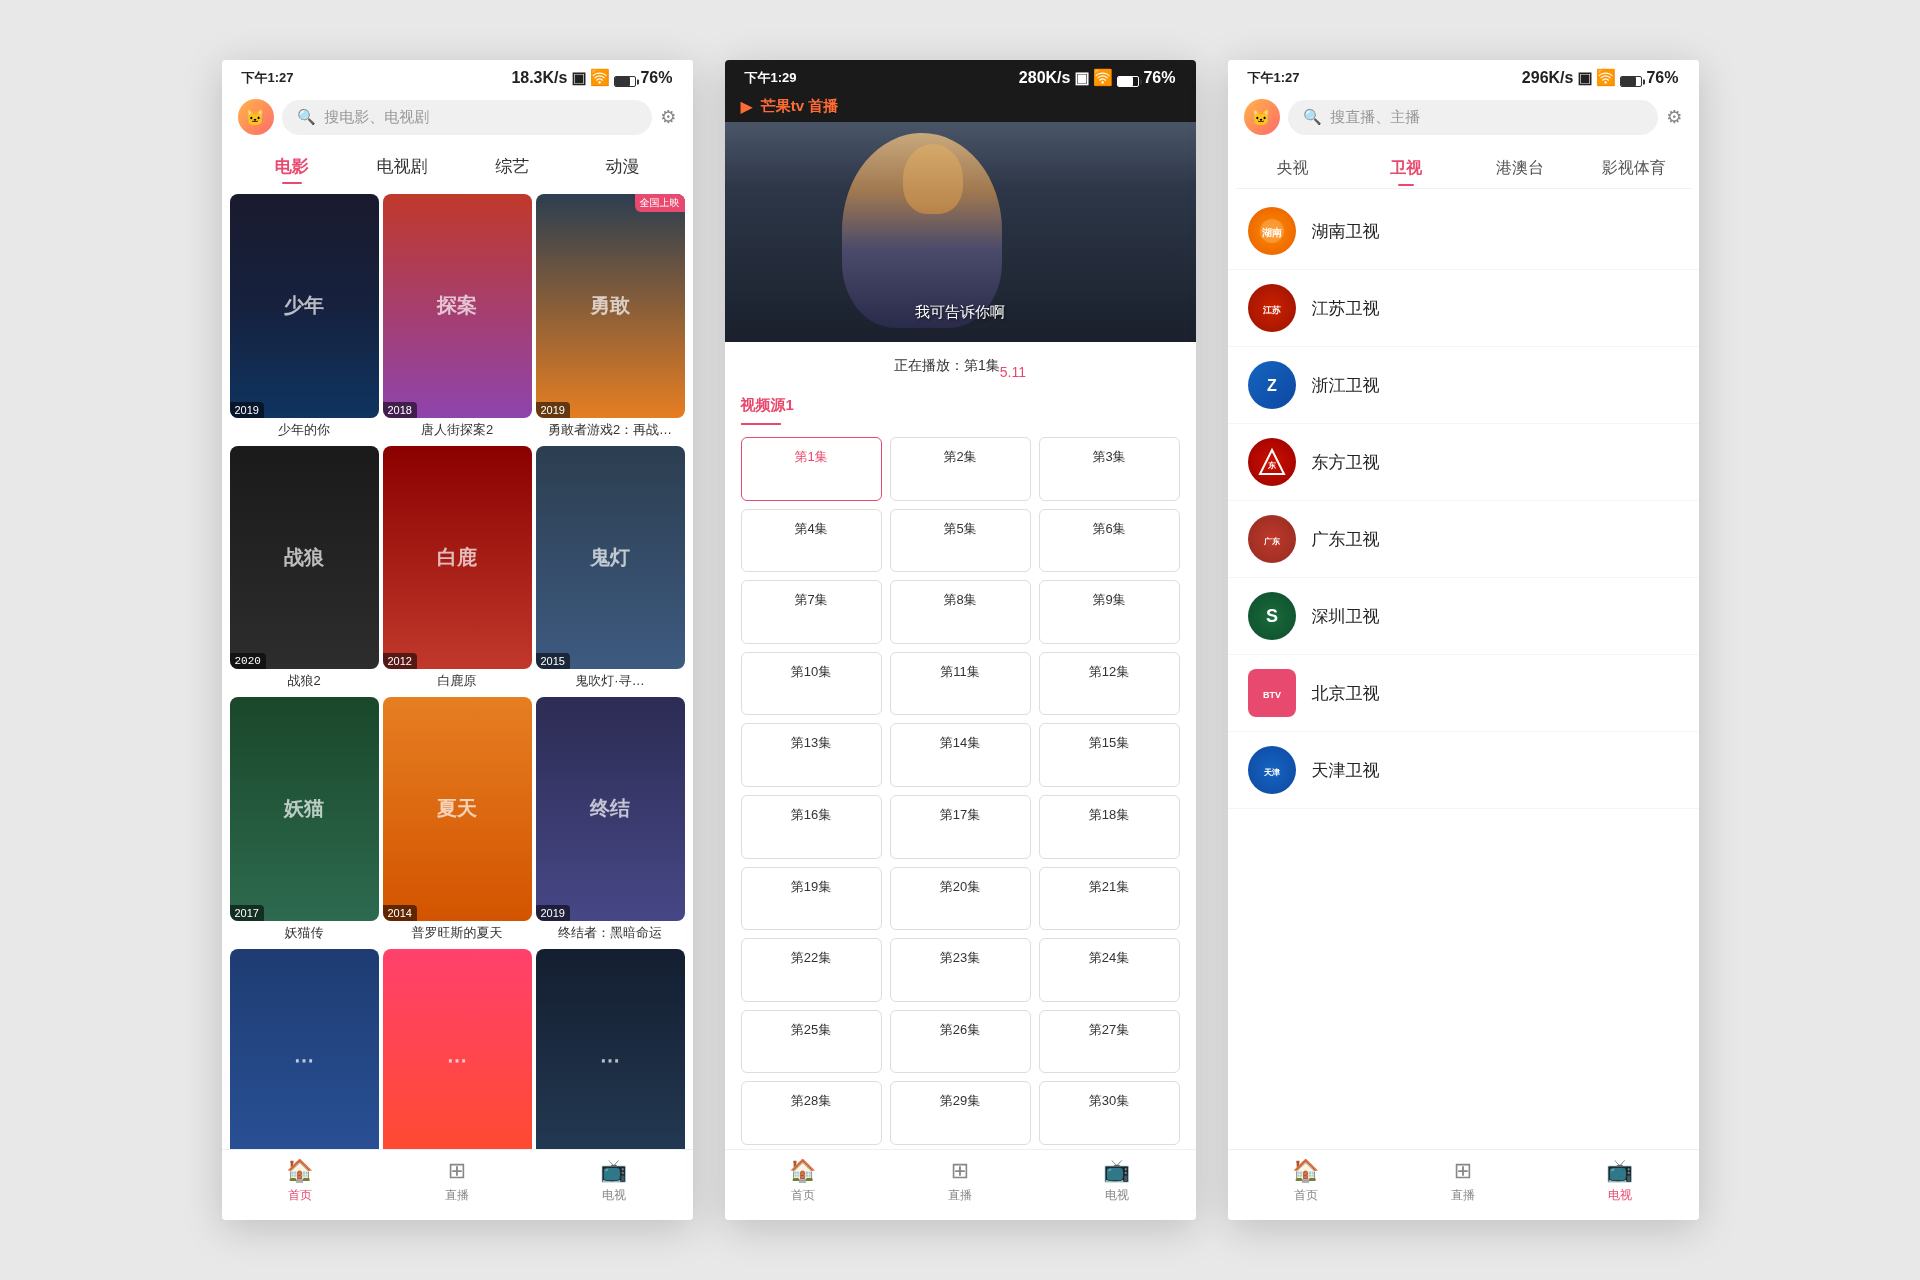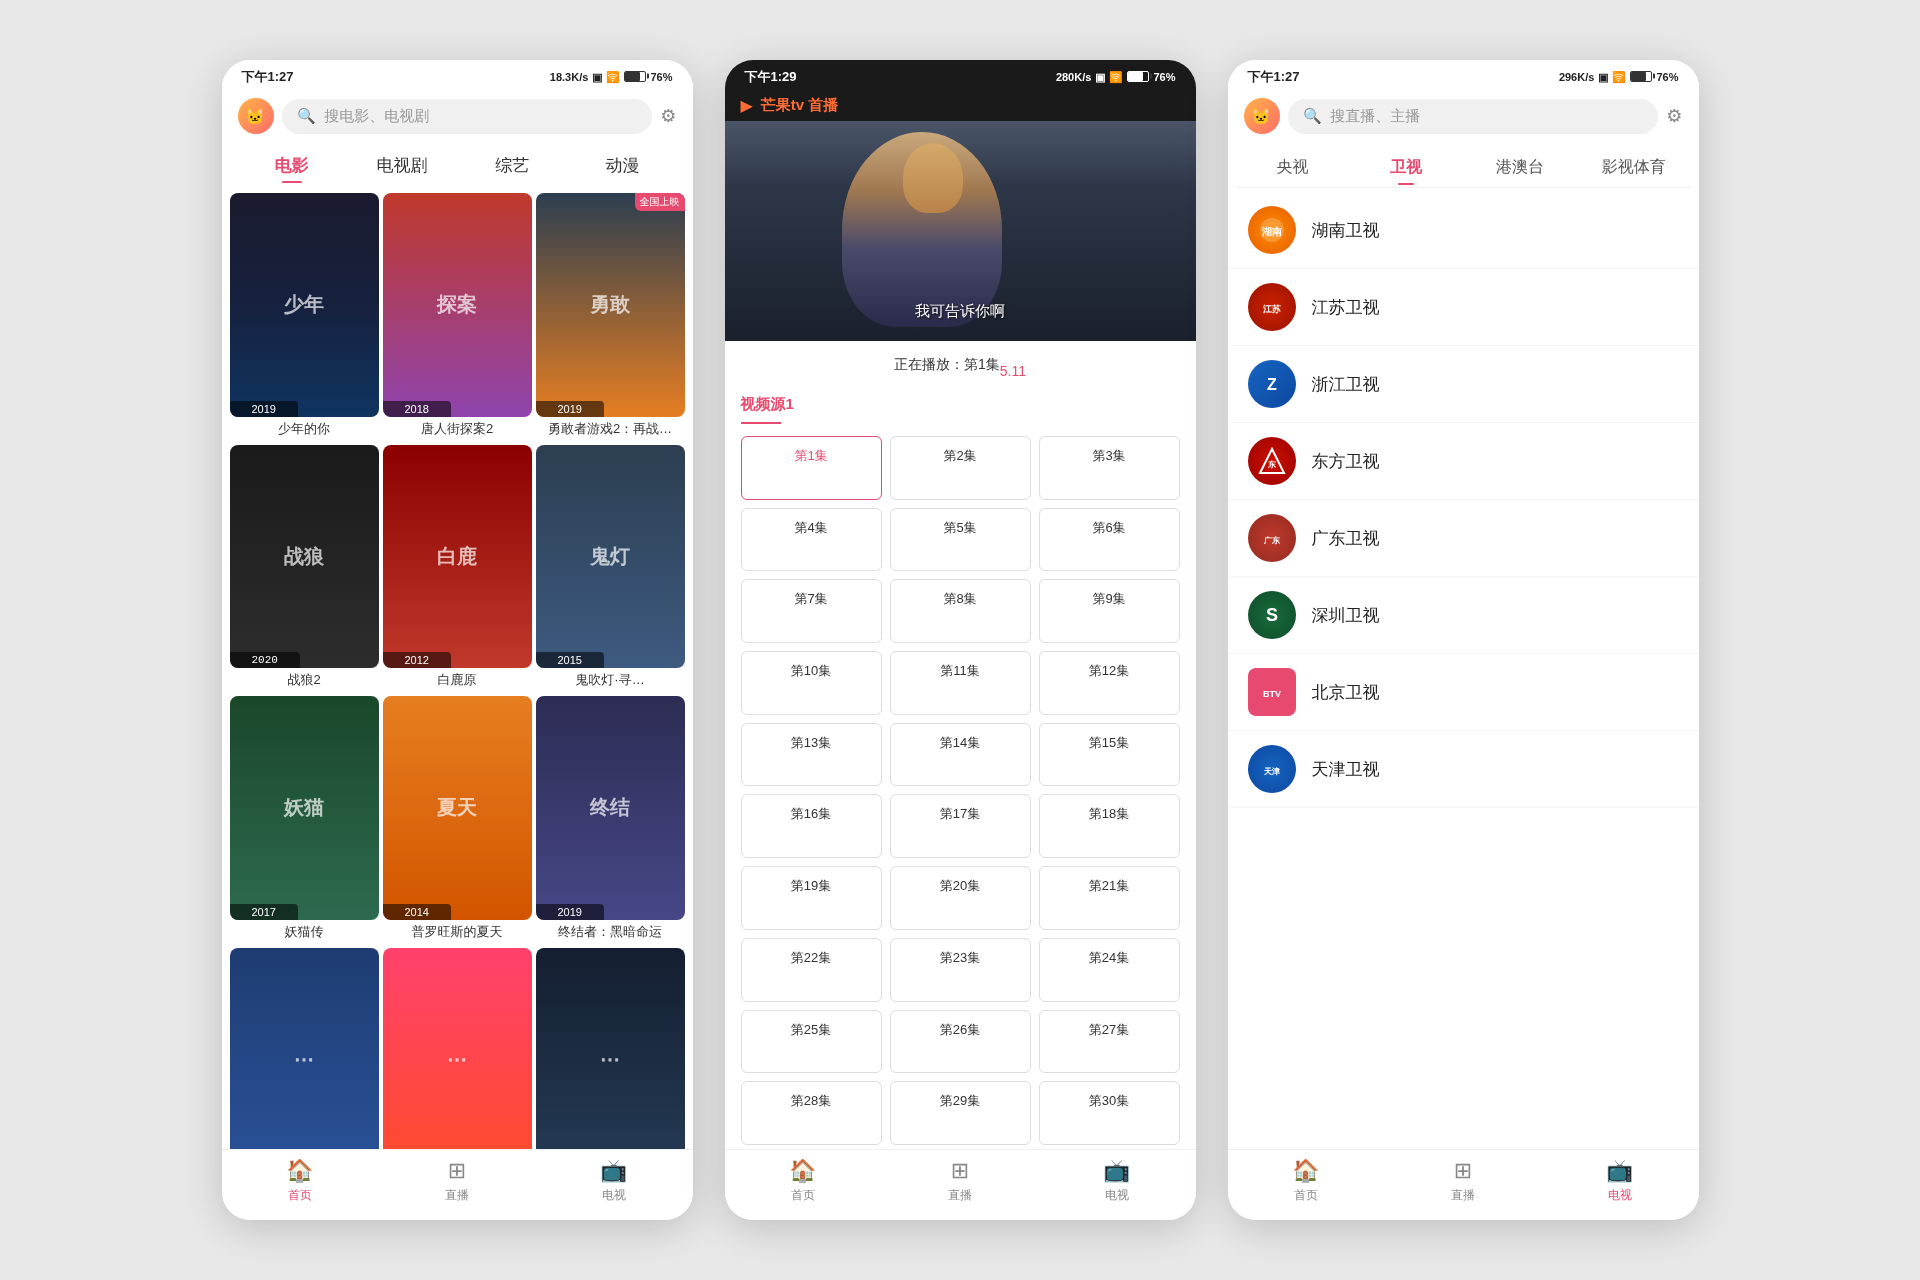--- a/index.html
+++ b/index.html
@@ -12,21 +12,21 @@
       justify-content: center;
       gap: 32px;
       font-family: -apple-system, 'PingFang SC', 'Microsoft YaHei', sans-serif;
     }
 
     
     .phone {
       width: 471px;
       height: 1160px;
       background: #fff;
-      border-radius: 28px;
+      border-radius: 4px;
       overflow: hidden;
       box-shadow: 0 8px 40px rgba(0,0,0,0.18);
       display: flex;
       flex-direction: column;
       position: relative;
     }
 
     
     .status-bar {
       display: flex;
@@ -34,23 +34,23 @@
       align-items: center;
       padding: 8px 20px 4px;
       font-size: 13px;
       font-weight: 600;
       color: #222;
       flex-shrink: 0;
       background: #fff;
     }
     .status-right {
       display: flex;
-      align-items: flex-start;
+      align-items: flex-end;
       gap: 4px;
-      font-size: 11px;
+      font-size: 16px;
     }
     .battery {
       width: 22px;
       height: 11px;
       border: 1.5px solid #333;
       border-radius: 2px;
       position: relative;
       display: inline-flex;
       align-items: center;
     }
@@ -163,21 +163,21 @@
       aspect-ratio: 2/3;
       background: #333;
     }
     .movie-year {
       position: absolute;
       bottom: 0;
       left: 0;
       background: rgba(0,0,0,0.55);
       color: #fff;
       font-size: 11px;
-      padding: 2px 22px;
+      padding: 2px 5px;
       border-radius: 0 4px 0 0;
     }
     .movie-badge {
       position: absolute;
       top: 0;
       right: 0;
       background: #e84a6f;
       color: #fff;
       font-size: 10px;
       padding: 2px 5px;

